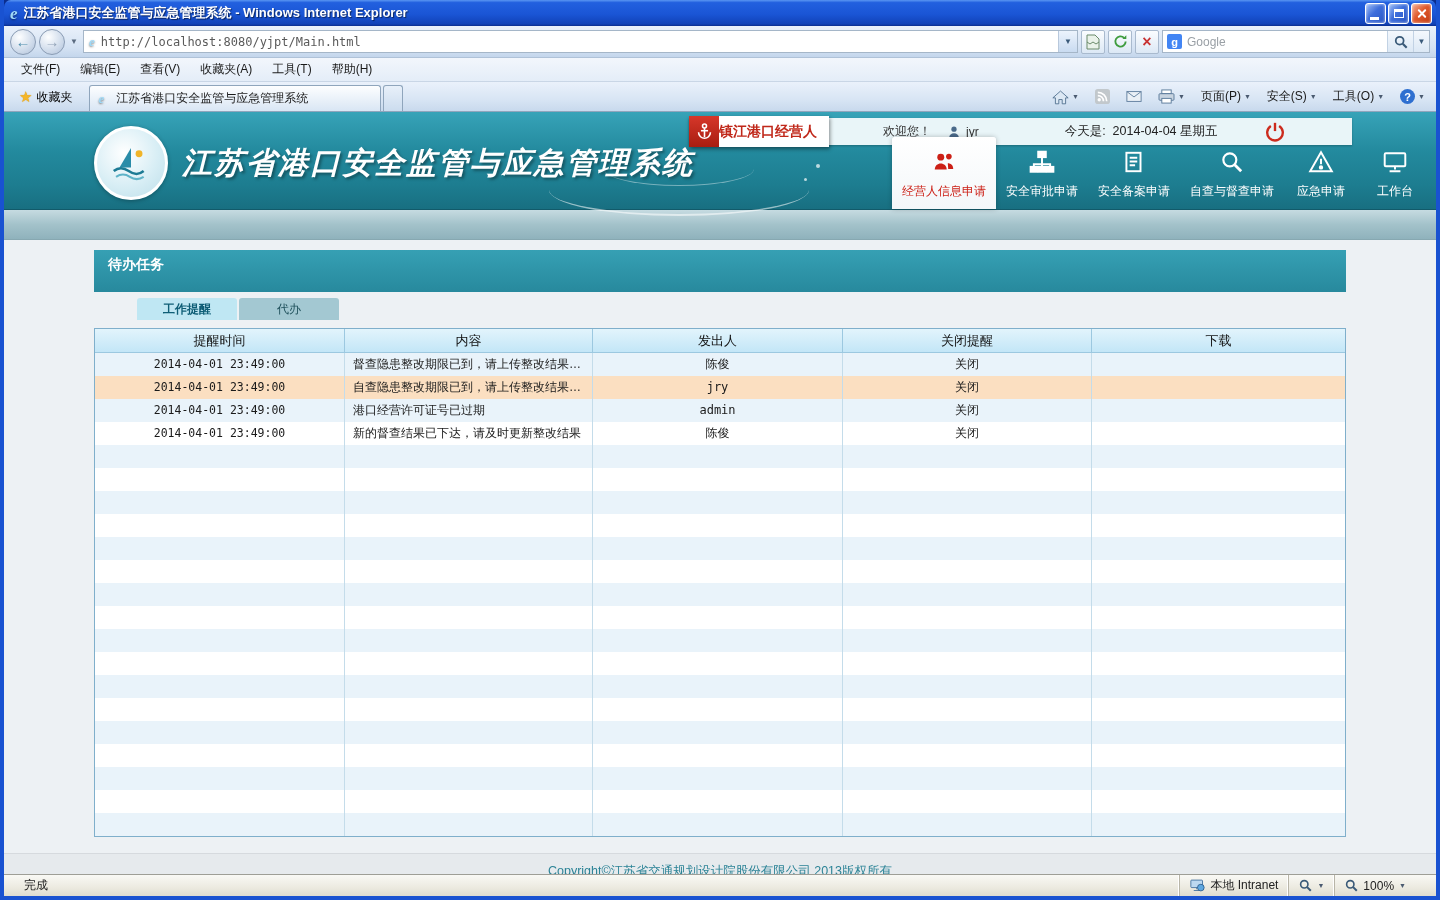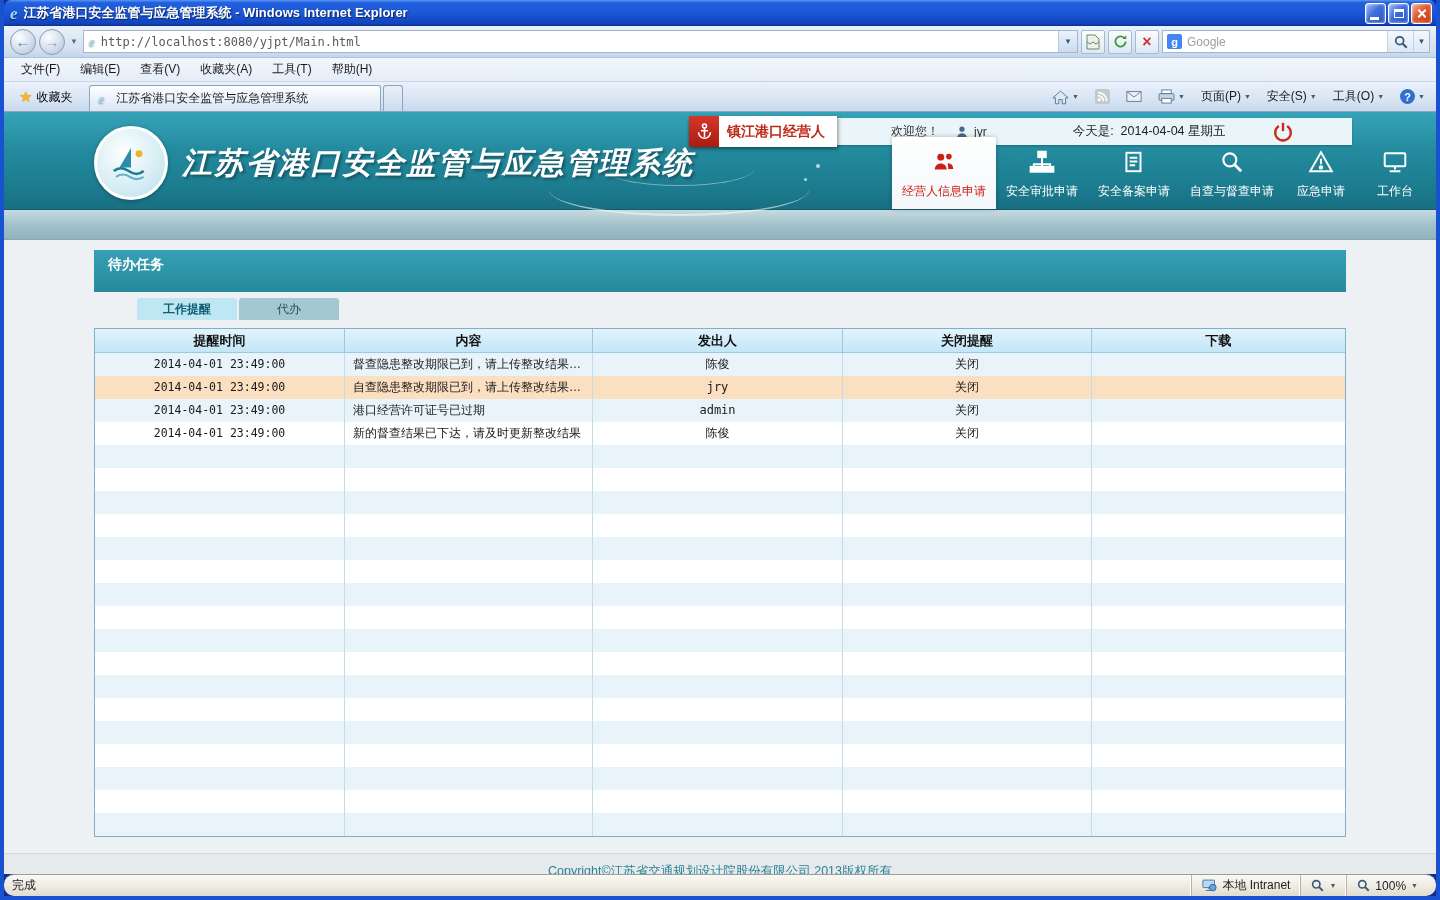--- a/index.html
+++ b/index.html
@@ -94,21 +94,21 @@
           background:radial-gradient(circle at 40% 35%,#FFFFFF 0%,#D8EEF5 55%,#BCDEE9 100%);
           display:flex; align-items:center; justify-content:center; box-shadow:0 1px 4px rgba(0,0,0,.3); }
   .brand-title { color:#fff; font-size:30px; font-weight:bold; font-style:italic; letter-spacing:2px;
                  text-shadow:2px 2px 3px rgba(0,0,0,.38); white-space:nowrap; }
 
   .userbar { position:absolute; top:6px; right:84px; width:663px; height:27px; background:#E9F5F8;
              display:flex; align-items:center; box-shadow:0 1px 2px rgba(0,0,0,.25); }
   .role-badge { display:flex; align-items:center; height:31px; margin:-2px 28px -2px 0; background:#fff;
                 box-shadow:1px 2px 4px rgba(0,0,0,.45); padding-right:12px; cursor:default; }
   .ribbon { width:30px; height:31px; background:linear-gradient(180deg,#D6372A,#A81D10); display:flex; align-items:center; justify-content:center; }
-  .role-text { color:#C0281A; font-weight:bold; font-size:14px; margin-left:8px; white-space:nowrap; }
+  .role-text { color:#C0281A; font-weight:bold; font-size:14px; white-space:nowrap; }
   .welcome { margin-left:26px; color:#333; }
   .person-ico { margin-left:16px; display:flex; }
   .uname { margin-left:5px; color:#333; }
   .today { margin-left:86px; color:#222; font-size:12.5px; white-space:nowrap; }
   .logout { margin-left:46px; width:22px; height:22px; border:none; background:transparent; cursor:pointer; display:flex; }
 
   .mainnav { position:absolute; right:4px; bottom:0; display:flex; align-items:flex-end; }
   .nav-item { display:flex; flex-direction:column; align-items:center; justify-content:center;
               padding:8px 10px 9px; color:#fff; cursor:pointer; min-width:74px; }
   .nav-item svg { width:26px; height:26px; }
@@ -126,40 +126,40 @@
                  color:#fff; font-size:14px; font-weight:bold; padding-left:14px; }
   .ptabs { display:flex; gap:2px; margin:6px 0 8px 0;padding-left:43px; }
   .ptab { width:100px; height:22px; line-height:22px; text-align:center; font-size:12px;
           border-radius:3px 3px 0 0; cursor:pointer; }
   .ptab.active { background:#BFE7F3; color:#0F5E76; font-weight:bold; }
   .ptab.inactive { background:#A3C8D2; color:#1E4F5A; }
 
   .table { border:1px solid #7FAFCB; background:#fff; }
   .trow,.thead { display:grid; grid-template-columns:250px 248px 250px 249px 1fr; }
   .thead { background:linear-gradient(180deg,#E2F4FC 0%,#C3E6F7 100%); border-bottom:1px solid #9CC8E0; }
-  .th { height:23px; line-height:23px; text-align:center; font-weight:bold; font-size:13px; color:#111;
+  .th { height:23px; line-height:23px; text-align:center; font-weight:normal; font-size:13px; color:#111;
         border-right:1px solid #9CC8E0; }
   .th:last-child { border-right:none; }
   .trow { height:23px; background:#FFFFFF; }
   .trow.alt { background:#E9F3FA; }
   .trow.hl { background:#FBDFC1; }
   .cell { height:23px; line-height:23px; font-size:12px; color:#1A1A1A; border-right:1px solid #C4DCEA;
           overflow:hidden; white-space:nowrap; }
   .cell:last-child { border-right:none; }
   .c-time { text-align:center; font-family:"DejaVu Sans Mono",monospace; font-size:11.5px; }
   .c-content { padding:0 8px; }
   .c-sender { text-align:center; }
   .c-close { text-align:center; cursor:pointer; }
 
   .site-footer { margin-top:16px; height:34px; line-height:34px; text-align:center;
                  background:#E6EAED; border-top:1px solid #D6DADE; color:#2B8396; font-size:12.5px; }
 
   
-  .statusbar { height:22px; flex:0 0 22px; display:flex; align-items:center; padding:0 8px;
-               background:linear-gradient(180deg,#F9F9F5 0%,#ECEAE0 60%,#DEDCD0 100%); border-top:1px solid #9E9E96;border-radius:10px; }
+  .statusbar { height:22px; flex:0 0 22px; display:flex; align-items:center; padding:0 20px;
+               background:linear-gradient(180deg,#F9F9F5 0%,#ECEAE0 60%,#DEDCD0 100%); border-top:1px solid #9E9E96; }
   .status-left { flex:1; color:#222; display:flex; align-items:center; gap:5px; }
   .status-group { display:flex; align-items:center; gap:5px; padding:0 10px; height:100%;
                   border-left:1px solid #B8B5A8; box-shadow:-1px 0 0 #fff; color:#222; }
   .zoom-caret { font-size:7px; color:#4A5A70; }
 </style>
 </head>
 <body>
 
 <div class="window">
 

